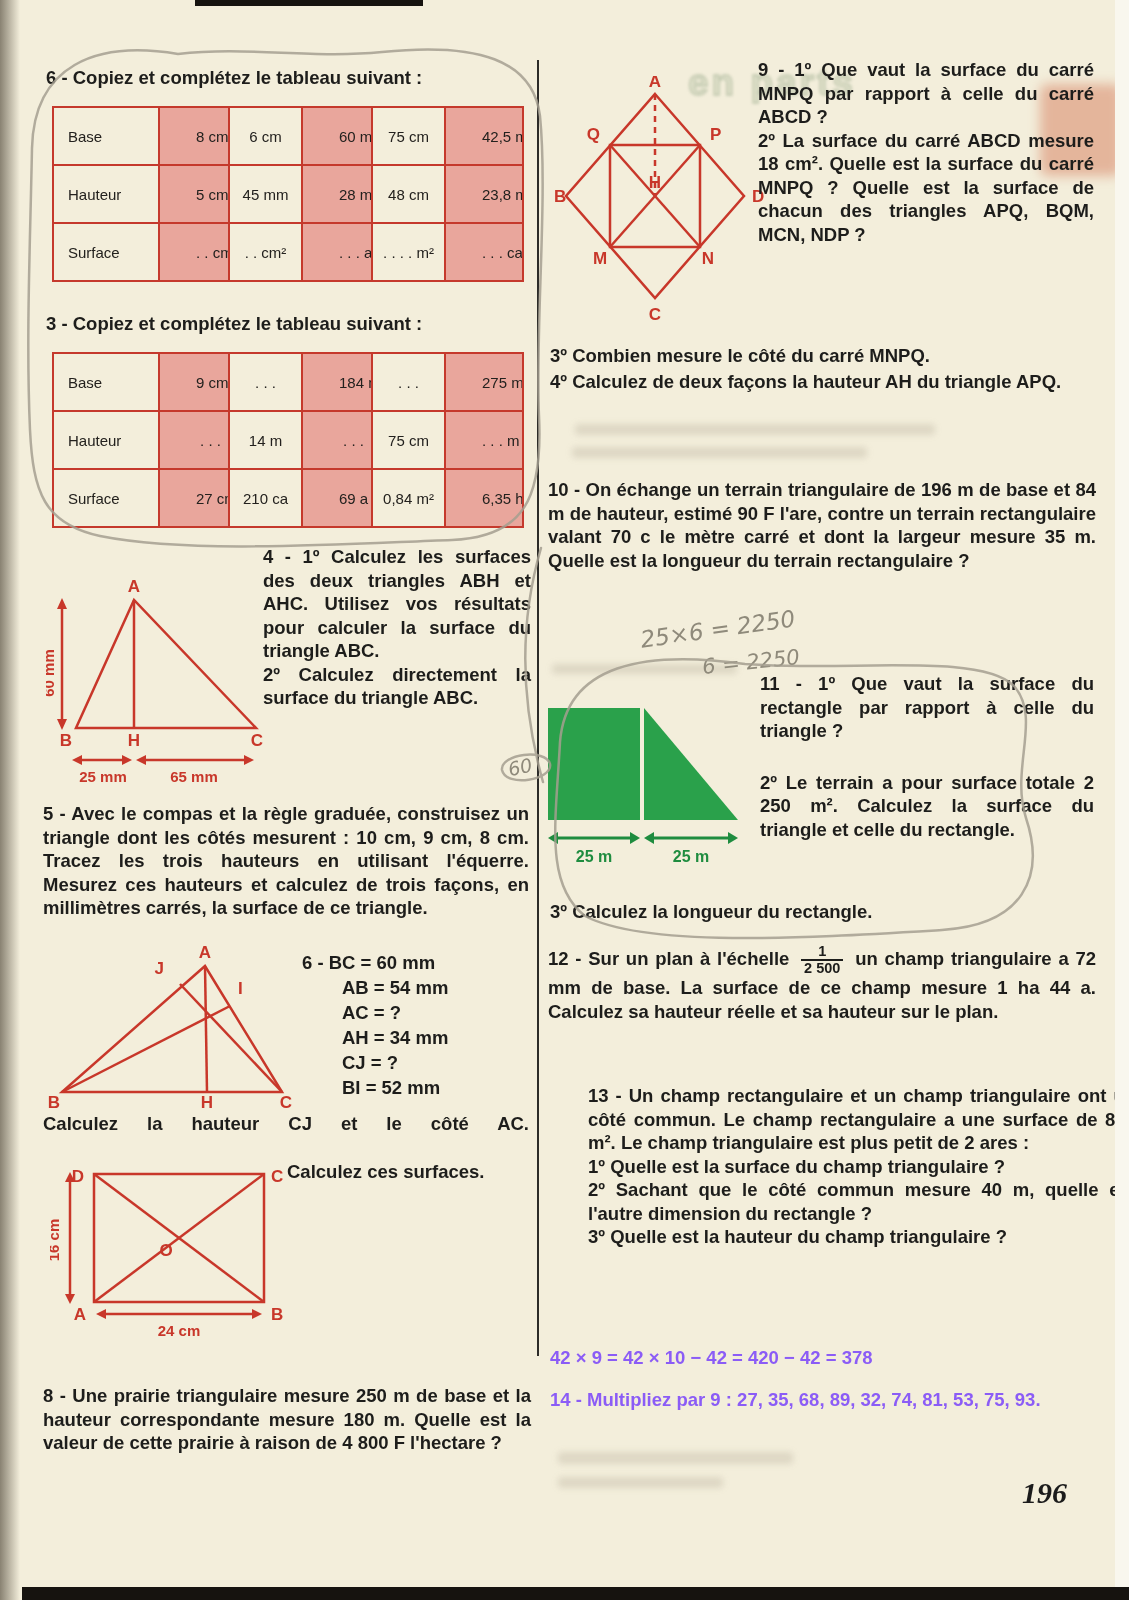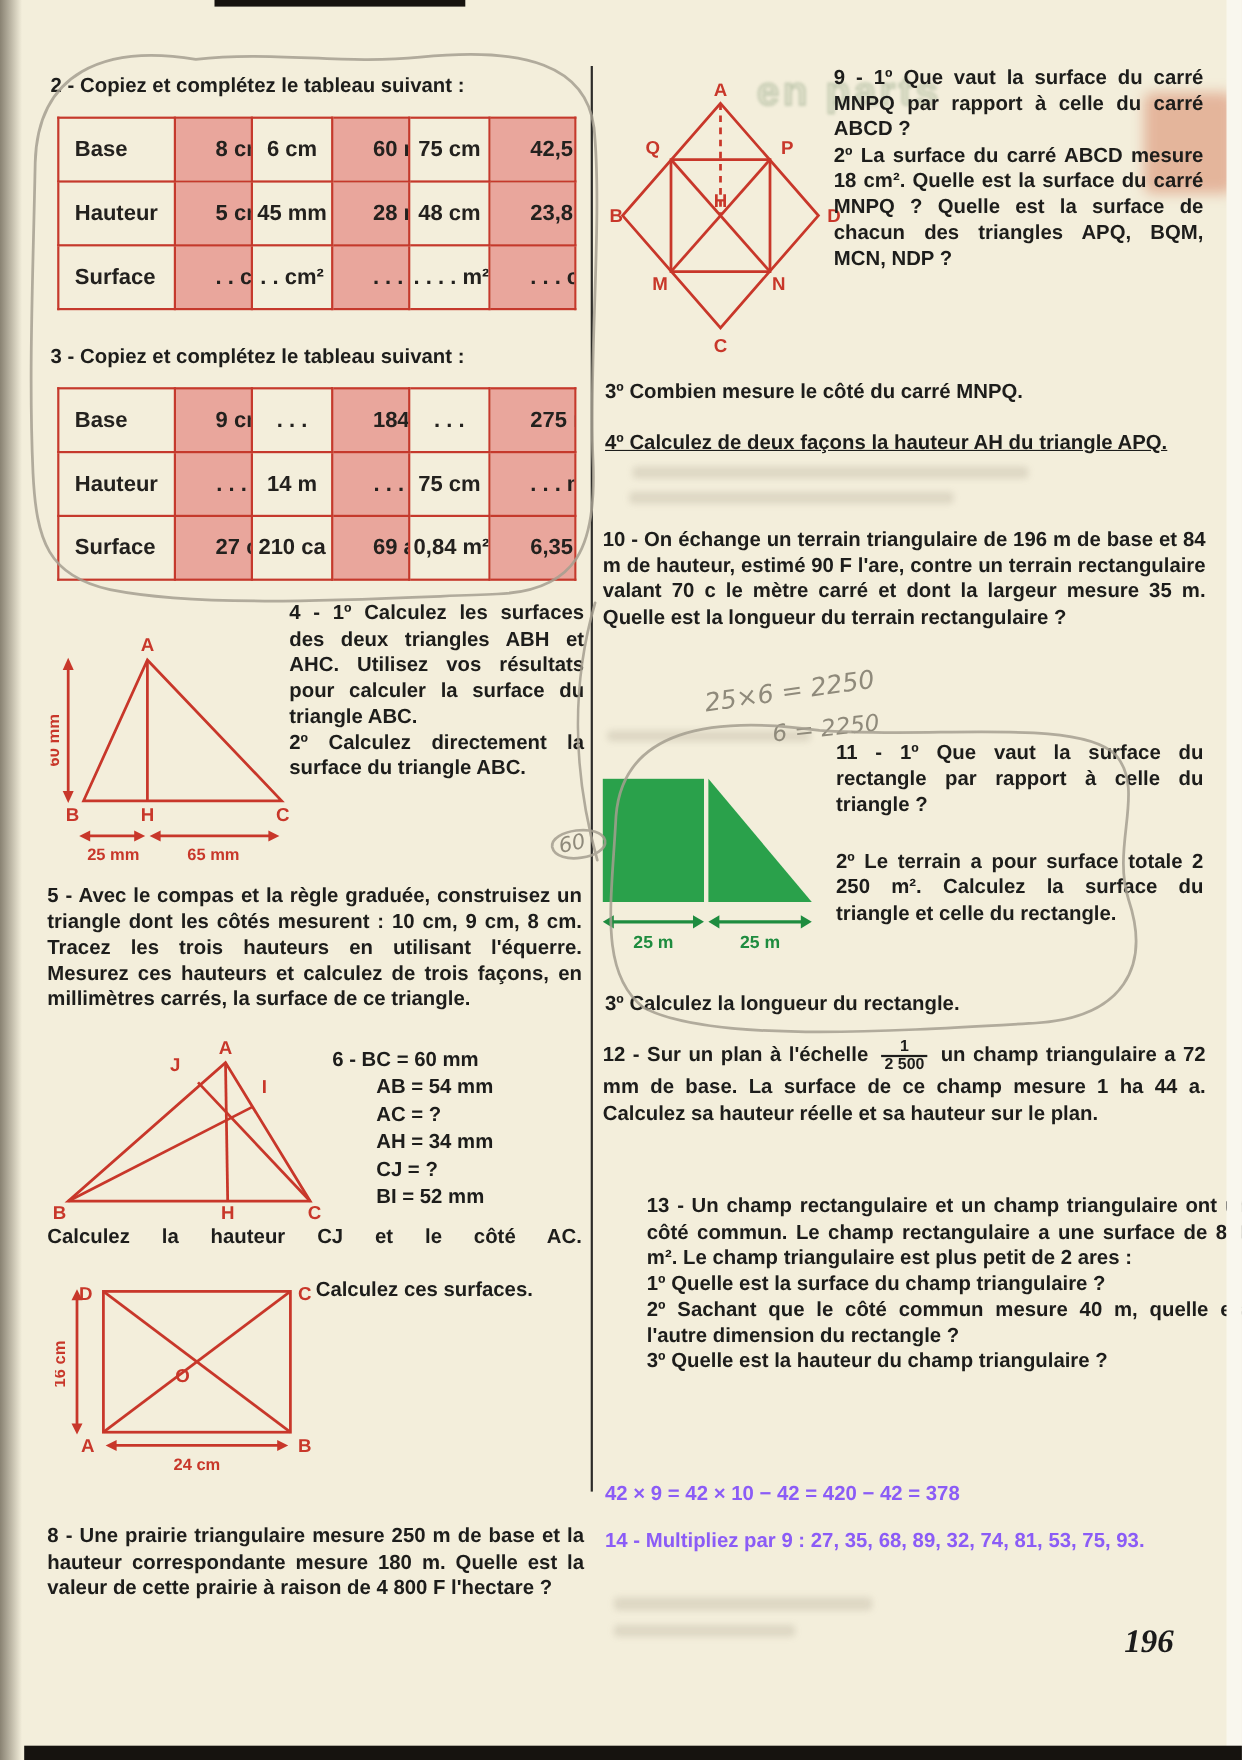--- a/index.html
+++ b/index.html
@@ -13,21 +13,21 @@
     position:absolute; font-weight:700; font-size:18.5px; line-height:23.5px;
     color:#1d1d1b; text-align:justify;
   }
   .heading { text-align:left; white-space:nowrap; }
   .red { color:#8b5cf6; }
   .spread { text-align:justify; text-align-last:justify; }
   .mt { margin-top:28px; }
 
   .extable { position:absolute; border-collapse:collapse; table-layout:fixed; }
   .extable td {
-    border:2.4px solid #c5392c; font-weight:700; font-size:20px; color:#23211e;
+    border:2.4px solid #c5392c; font-weight:400; font-size:15px; color:#23211e;
     text-align:center; height:58px; padding:0 3px; white-space:nowrap; overflow:hidden;margin-left:24px;
   }
   .extable td.lab { text-align:left; padding-left:14px; }
   .extable td.pink { background:#e9a69c;padding-left:36px; }
 
   .fig { position:absolute; }
   .fig-label { font-family:"Liberation Sans",sans-serif; font-weight:700; font-size:17px; fill:#c8372a; }
   .dim { font-family:"Liberation Sans",sans-serif; font-weight:700; font-size:15px; fill:#c8372a; }
   .gdim { font-family:"Liberation Sans",sans-serif; font-weight:700; font-size:16px; fill:#1e8c3f; }
 
@@ -71,21 +71,21 @@
   <div class="bleed-title">en parts</div>
   <div class="bleed-bar" style="left:575px;top:424px;width:360px;height:11px;"></div>
   <div class="bleed-bar" style="left:572px;top:447px;width:295px;height:11px;"></div>
   <div class="bleed-bar" style="left:552px;top:664px;width:185px;height:10px;"></div>
   <div class="bleed-bar" style="left:558px;top:1452px;width:235px;height:12px;"></div>
   <div class="bleed-bar" style="left:558px;top:1477px;width:165px;height:11px;"></div>
   <div class="red-blob"></div>
 
   <div class="divider"></div>
 
-  <div class="para heading" style="left:46px;top:66px;width:480px;">2 - Copiez et complétez le tableau suivant :</div>
+  <div class="para heading" style="left:46px;top:66px;width:480px;">6 - Copiez et complétez le tableau suivant :</div>
 
   <table class="extable" style="left:52px;top:106px;width:470px;">
     <colgroup>
         <col style="width:106px">
         <col style="width:70px">
         <col style="width:73px">
         <col style="width:70px">
         <col style="width:73px">
         <col style="width:78px">
       </colgroup>
@@ -260,21 +260,21 @@
     <text class="fig-label" x="48" y="188" text-anchor="middle">M</text>
     <text class="fig-label" x="156" y="188" text-anchor="middle">N</text>
     <text class="fig-label" x="103" y="244" text-anchor="middle">C</text>
   </svg>
 
   <div class="para" style="left:758px;top:58px;width:336px;">
     <div>9 - 1º Que vaut la surface du carré MNPQ par rapport à celle du carré ABCD ?</div>
     <div>2º La surface du carré ABCD mesure 18 cm². Quelle est la surface du carré MNPQ ? Quelle est la surface de chacun des triangles APQ, BQM, MCN, NDP ?</div>
   </div>
   <div class="para" style="left:550px;top:344px;width:545px;">3º Combien mesure le côté du carré MNPQ.</div>
-  <div class="para" style="left:550px;top:390px;width:545px;text-decoration:underline;">4º Calculez de deux façons la hauteur AH du triangle APQ.</div>
+  <div class="para" style="left:550px;top:370px;width:545px;">4º Calculez de deux façons la hauteur AH du triangle APQ.</div>
 
   <div class="para" style="left:548px;top:478px;width:548px;">10 - On échange un terrain triangulaire de 196 m de base et 84 m de hauteur, estimé 90 F l'are, contre un terrain rectangulaire valant 70 c le mètre carré et dont la largeur mesure 35 m. Quelle est la longueur du terrain rectangulaire ?</div>
 
   <div class="hand" style="left:640px;top:616px;font-size:23px;transform:rotate(-8deg);">25×6 = 2250</div>
   <div class="hand" style="left:702px;top:650px;font-size:21px;transform:rotate(-6deg);">6 = 2250</div>
   <div class="hand" style="left:508px;top:756px;font-size:19px;transform:rotate(-12deg);">60</div>
 
   <svg class="fig" style="left:538px;top:696px;" width="215" height="178" viewBox="0 0 215 178">
     <rect x="10" y="12" width="92" height="112" fill="#2aa14b"></rect>
     <polygon points="106,12 106,124 200,124" fill="#2aa14b"></polygon>

